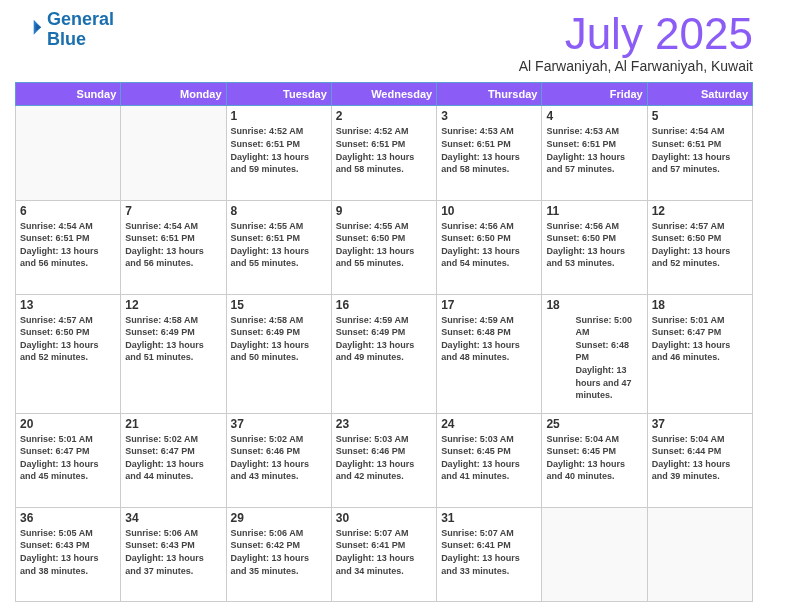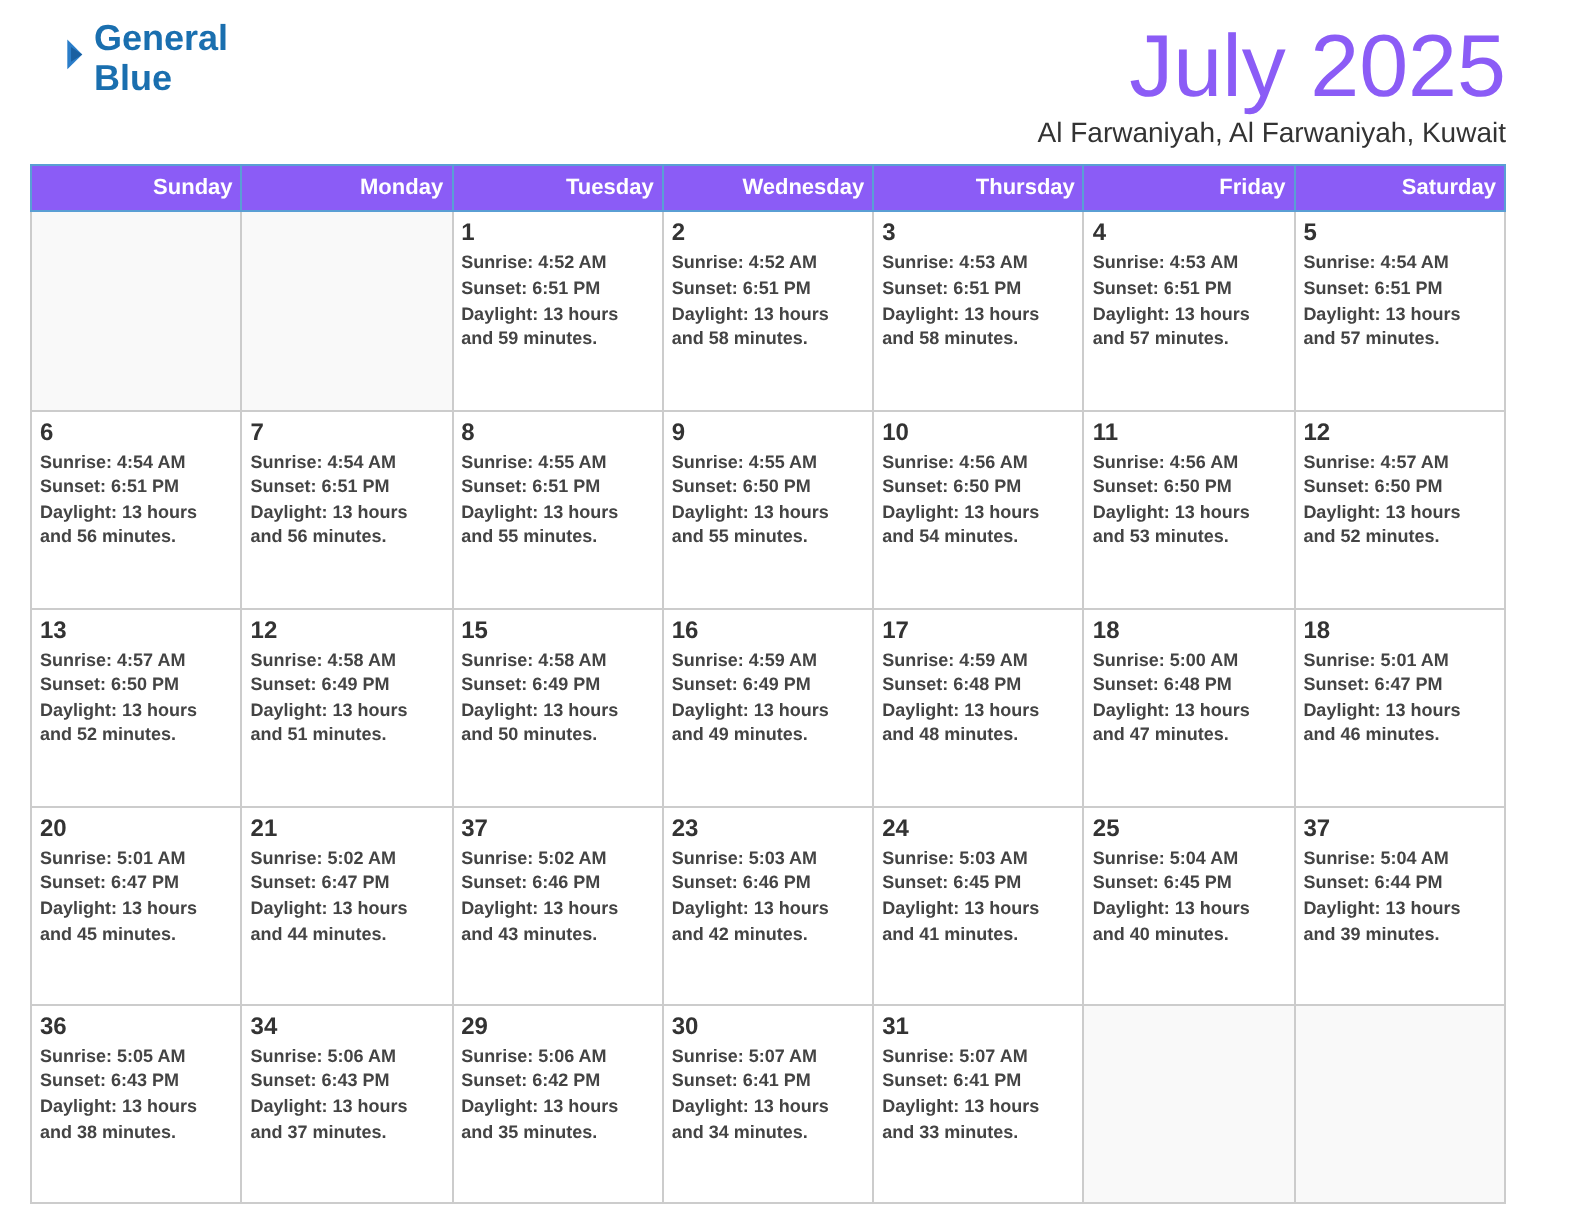--- a/index.html
+++ b/index.html
@@ -230,21 +230,21 @@
 Daylight: 13 hours and 49 minutes.</div>
           </td>
           <td>
             <span class="day-num">17</span>
             <div class="day-info" style="white-space: pre-line;">Sunrise: 4:59 AM
 Sunset: 6:48 PM
 Daylight: 13 hours and 48 minutes.</div>
           </td>
           <td>
             <span class="day-num">18</span>
-            <div class="day-info" style="white-space: pre-line;">Sunrise: 5:00 AM
+            <div class="day-info" style="white-space: pre-line; margin-left: 29px;">Sunrise: 5:00 AM
 Sunset: 6:48 PM
 Daylight: 13 hours and 47 minutes.</div>
           </td>
           <td>
             <span class="day-num">18</span>
             <div class="day-info" style="white-space: pre-line;">Sunrise: 5:01 AM
 Sunset: 6:47 PM
 Daylight: 13 hours and 46 minutes.</div>
           </td>
         </tr>

